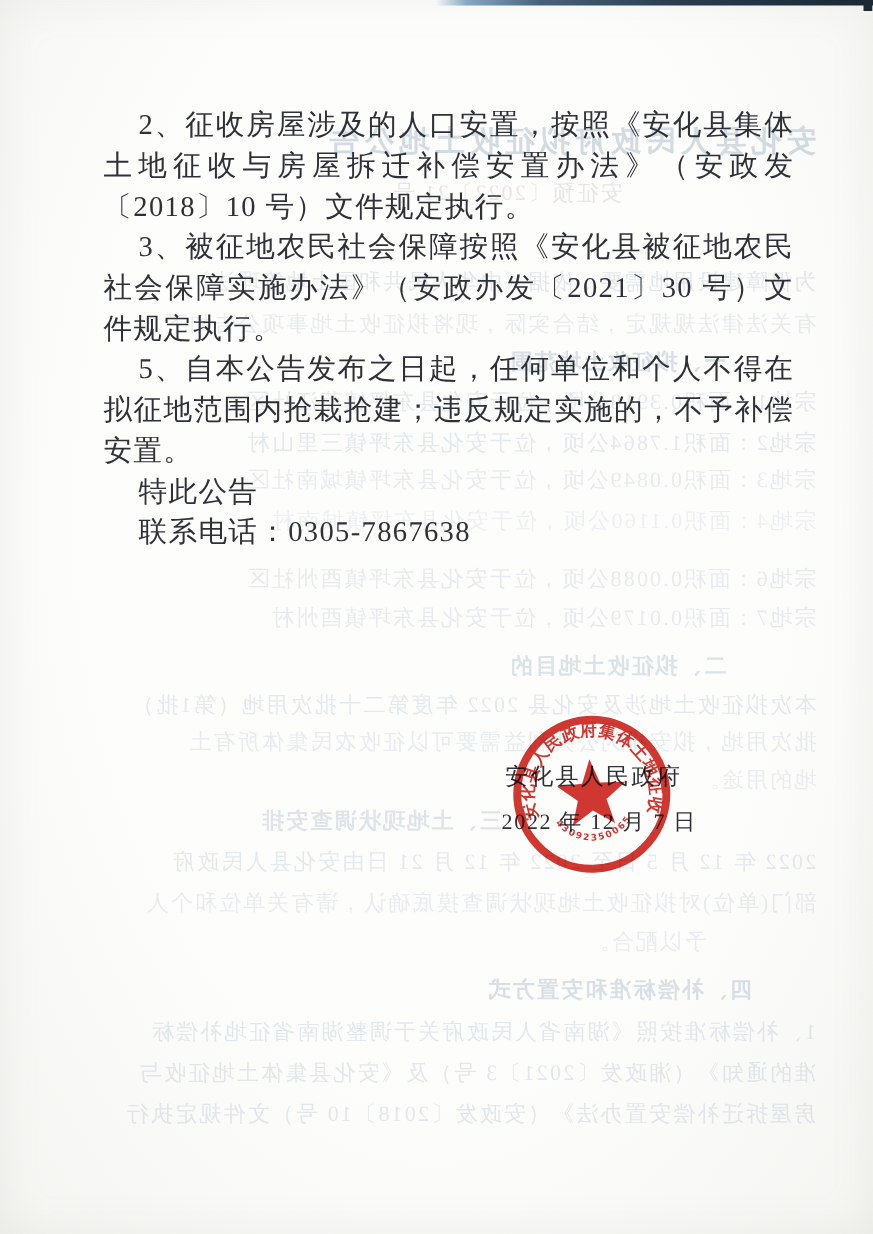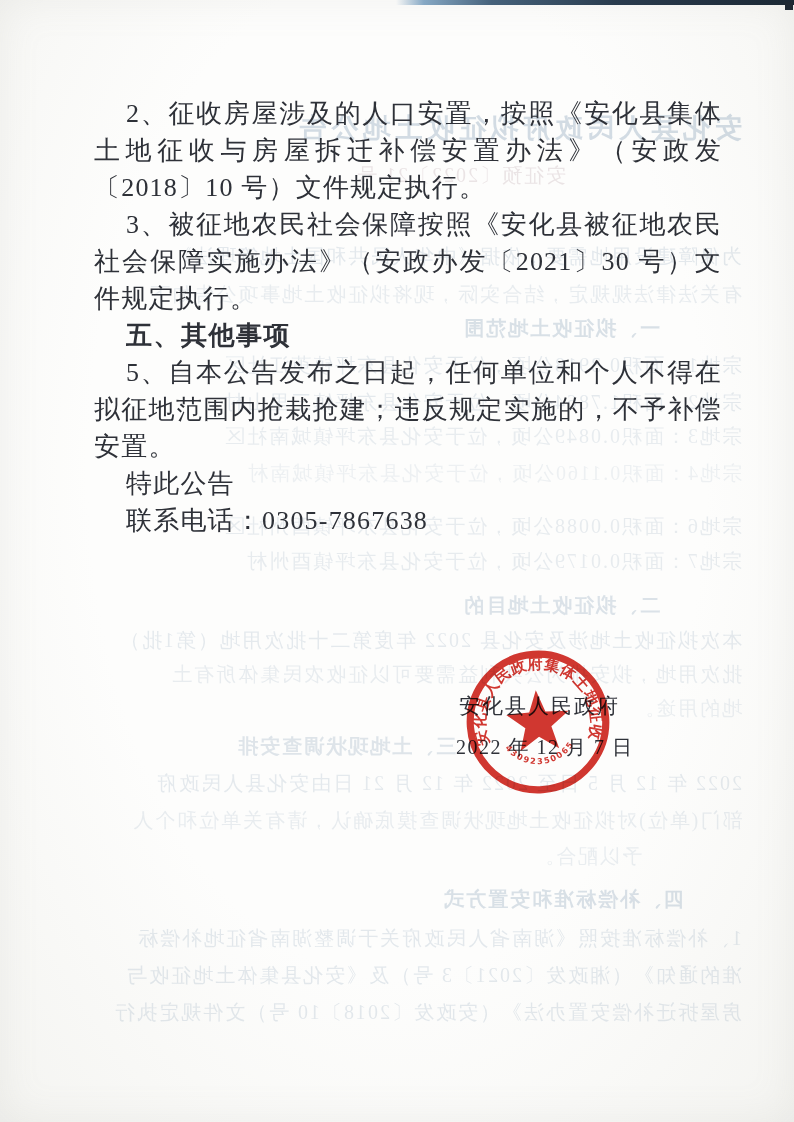--- a/index.html
+++ b/index.html
@@ -67,21 +67,20 @@
     <div class="ghost" style="top:843px;left:532px;opacity:.15">予以配合。</div>
     <div class="ghost b" style="top:886px;right:110px;opacity:.26">四、补偿标准和安置方式</div>
     <div class="ghost" style="top:925px;right:52px;opacity:.20">1、补偿标准按照《湖南省人民政府关于调整湖南省征地补偿标</div>
     <div class="ghost" style="top:962px;right:52px;opacity:.20">准的通知》（湘政发〔2021〕3 号）及《安化县集体土地征收与</div>
     <div class="ghost" style="top:999px;right:52px;opacity:.20">房屋拆迁补偿安置办法》（安政发〔2018〕10 号）文件规定执行</div>
   </div>
 
   <div class="doc">
     <p>2、征收房屋涉及的人口安置，按照《安化县集体土地征收与房屋拆迁补偿安置办法》（安政发〔2018〕10 号）文件规定执行。</p>
     <p>3、被征地农民社会保障按照《安化县被征地农民社会保障实施办法》（安政办发〔2021〕30 号）文件规定执行。</p>
-    <p class="heading">五、其他事项</p>
     <p>5、自本公告发布之日起，任何单位和个人不得在拟征地范围内抢栽抢建；违反规定实施的，不予补偿安置。</p>
     <p>特此公告</p>
     <p>联系电话：0305-7867638</p>
   </div>
 
   <div class="sig-issuer">安化县人民政府</div>
   <div class="sig-date">2022 年 12 月 7 日</div>
 
   <svg class="seal" viewBox="0 0 150 150">
     <defs>

